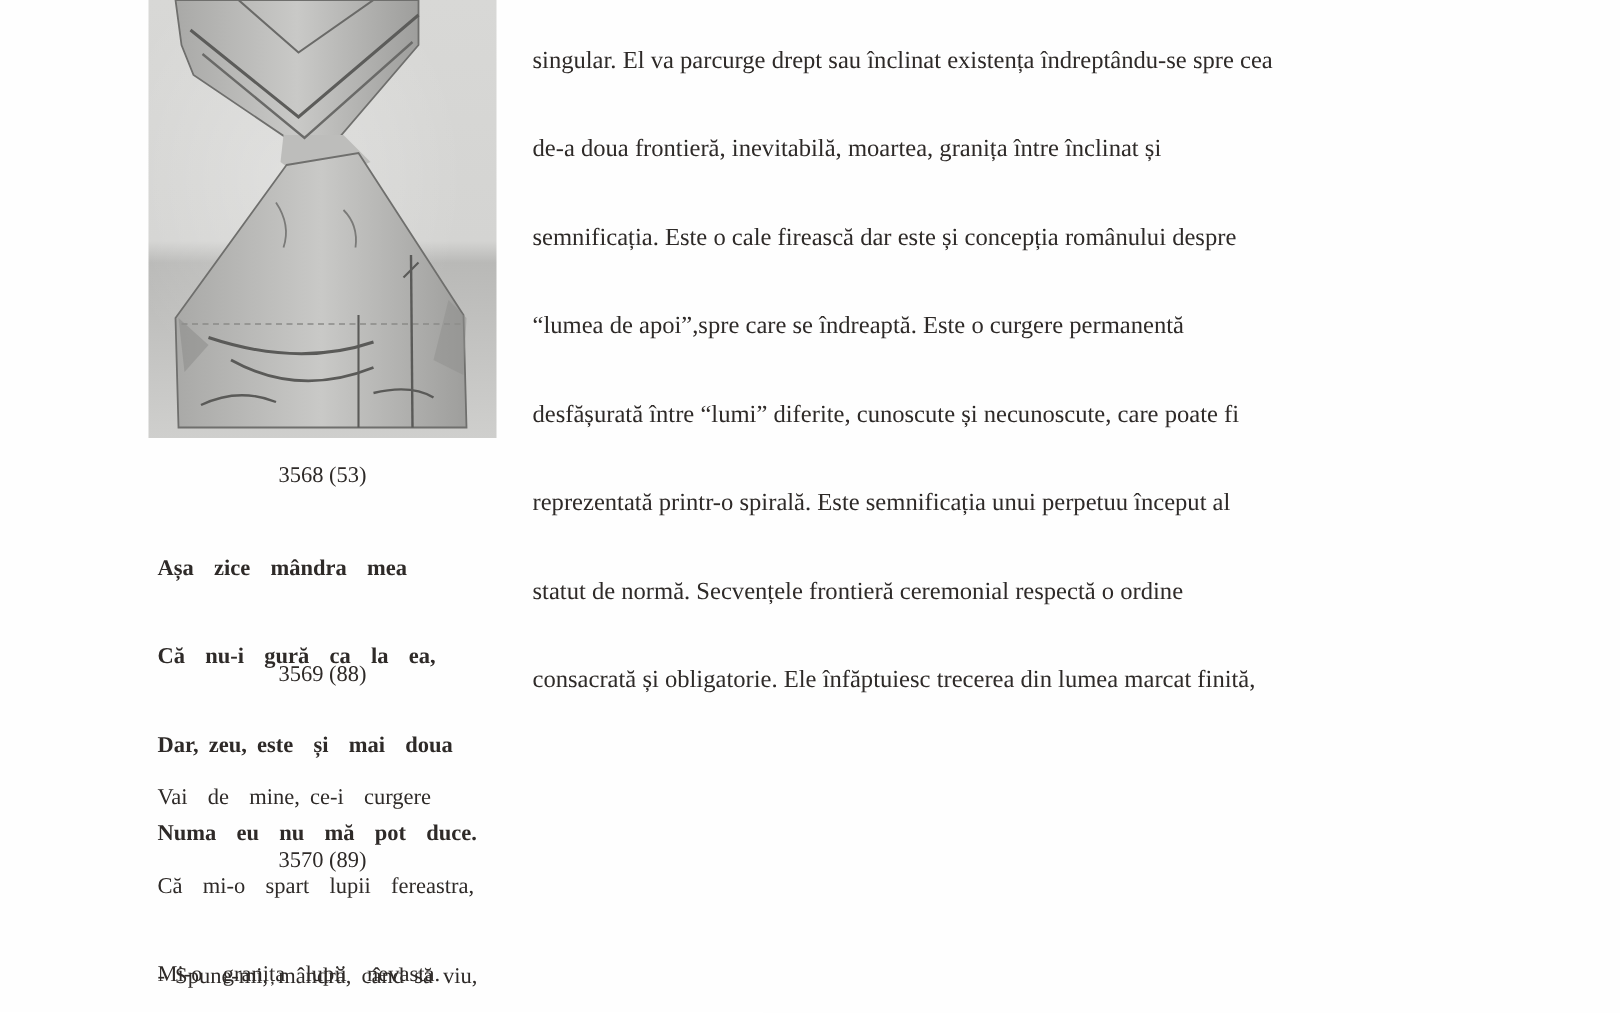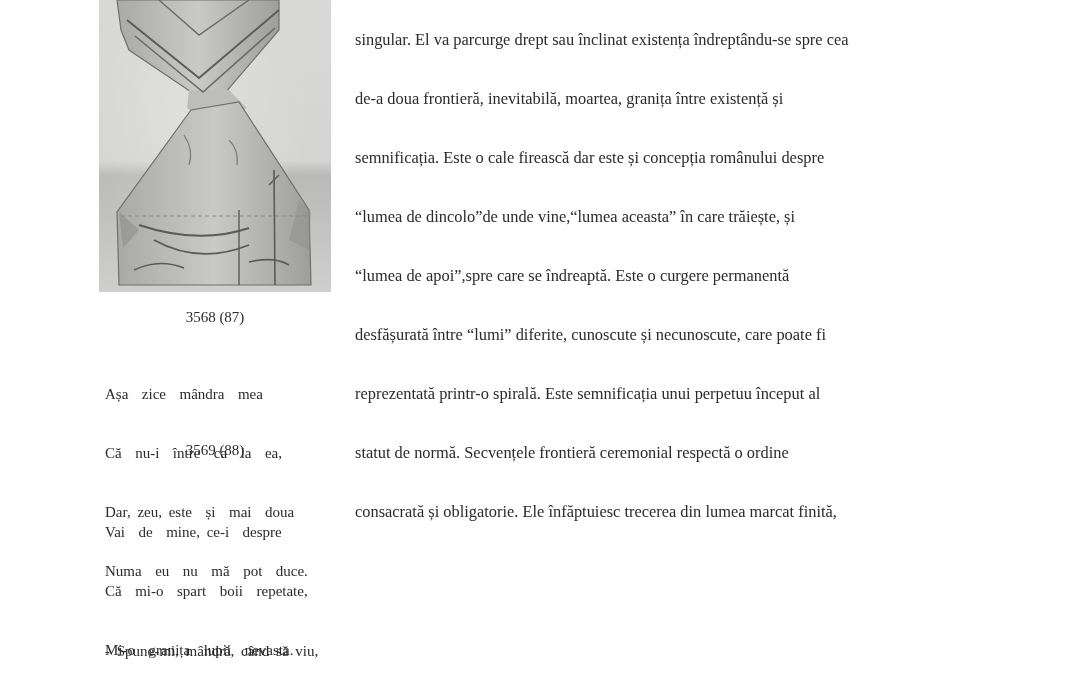--- a/index.html
+++ b/index.html
@@ -100,47 +100,47 @@
       <line x1="140" y1="210" x2="140" y2="285" stroke="#5a5a58" stroke-width="1.4"></line>
       <path d="M170,185 L180,175" fill="none" stroke="#5a5a58" stroke-width="1.4"></path>
       <path d="M85,135 Q95,150 90,165" fill="none" stroke="#7a7a78" stroke-width="1.2"></path>
       <path d="M130,140 Q140,150 138,165" fill="none" stroke="#7a7a78" stroke-width="1.2"></path>
 
       <polygon points="20,212 40,230 24,248" fill="#8f8f8d" opacity="0.6"></polygon>
       <polygon points="200,200 212,212 210,250 190,240" fill="#8f8f8d" opacity="0.5"></polygon>
     </svg>
   </div>
 
-  <div class="caption" style="top:308px;">3568 (87)</div>
-  <div class="verse" style="top:346px;">
+  <div class="caption" style="top:308px;">3568 (53)</div>
+  <div class="verse" style="top:331px;font-weight:bold;">
     <span class="line">Așa  zice  mândra  mea</span>
-    <span class="line">Că  nu-i  între  ca  la  ea,</span>
+    <span class="line">Că  nu-i  gură  ca  la  ea,</span>
     <span class="line">Dar, zeu, este  și  mai  doua</span>
     <span class="line">Numa  eu  nu  mă  pot  duce.</span>
   </div>
 
   <div class="caption" style="top:441px;">3569 (88)</div>
   <div class="verse" style="top:484px;">
-    <span class="line">Vai  de  mine, ce-i  despre</span>
-    <span class="line">Că  mi-o  spart  boii  repetate,</span>
+    <span class="line">Vai  de  mine, ce-i  curgere</span>
+    <span class="line">Că  mi-o  spart  lupii  fereastra,</span>
     <span class="line">Mi-o  granița  lupii  nevasta.</span>
   </div>
 
+  <div class="caption" style="top:565px;">3570 (89)</div>
   <div class="verse" style="top:603px;">
     <span class="line">- Spune-mi, mândră, când să viu,</span>
     
     
     
   </div>
 
   <div class="body-col">
     <span class="line">singular. El va parcurge drept sau înclinat existența îndreptându-se spre cea</span>
-    <span class="line">de-a doua frontieră, inevitabilă, moartea, granița între existență și</span>
+    <span class="line">de-a doua frontieră, inevitabilă, moartea, granița între înclinat și</span>
     <span class="line">semnificația. Este o cale firească dar este și concepția românului despre</span>
-    <span class="line">“lumea de dincolo”de unde vine,“lumea aceasta” în care trăiește, și</span>
     <span class="line">“lumea de apoi”,spre care se îndreaptă. Este o curgere permanentă</span>
     <span class="line">desfășurată între “lumi” diferite, cunoscute și necunoscute, care poate fi</span>
     <span class="line">reprezentată printr-o spirală. Este semnificația unui perpetuu început al</span>
     <span class="line">statut de normă. Secvențele frontieră ceremonial respectă o ordine</span>
     <span class="line">consacrată și obligatorie. Ele înfăptuiesc trecerea din lumea marcat finită,</span>
     
     
     
     
     

